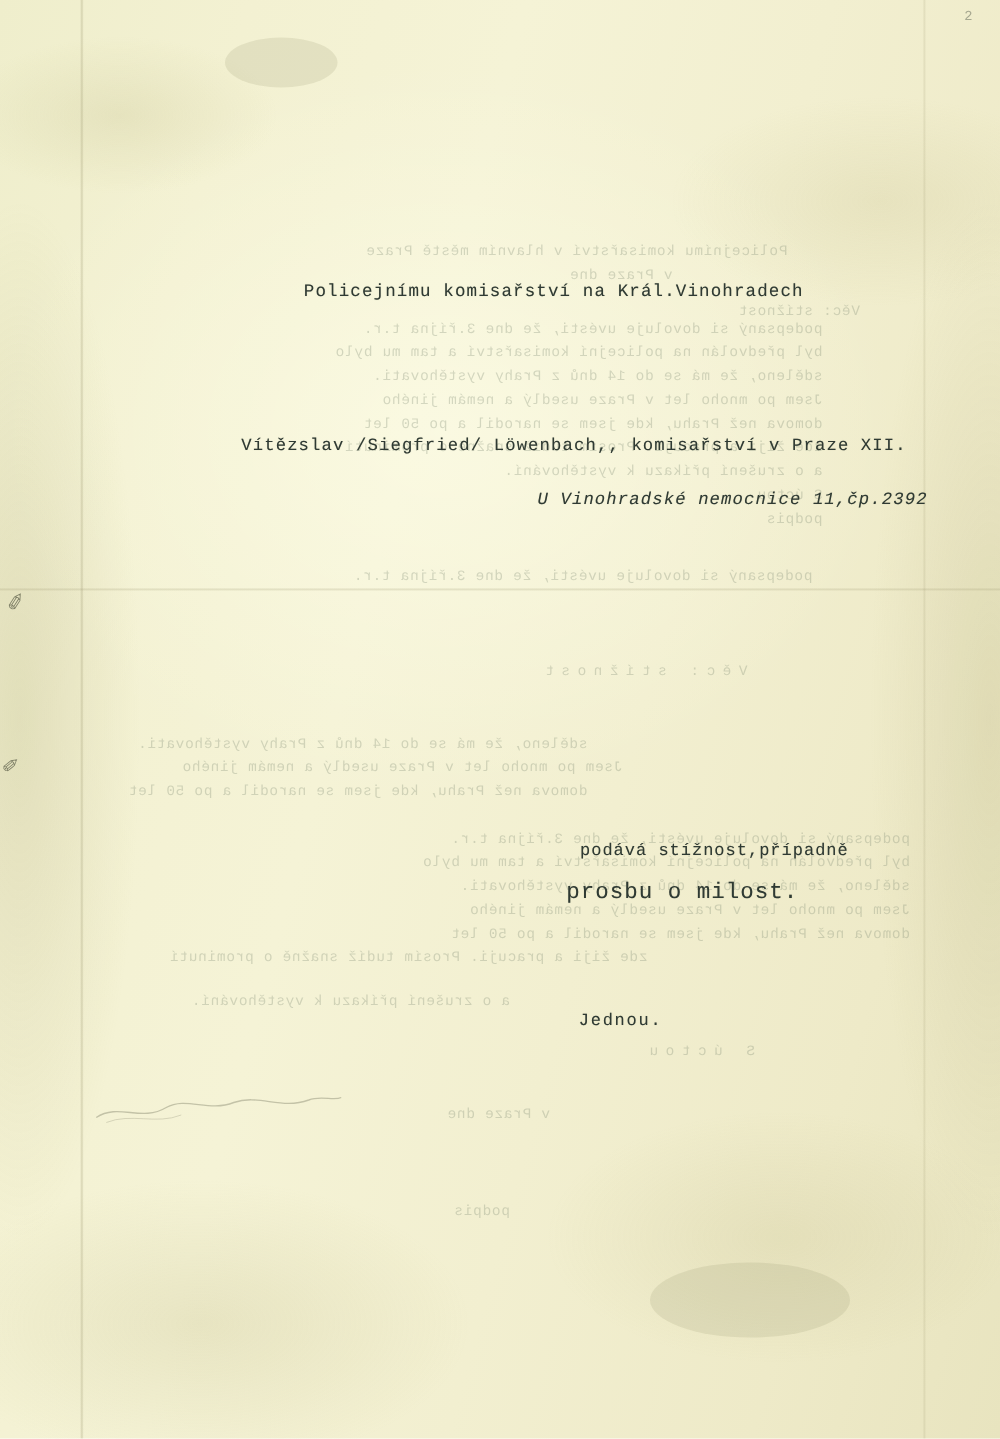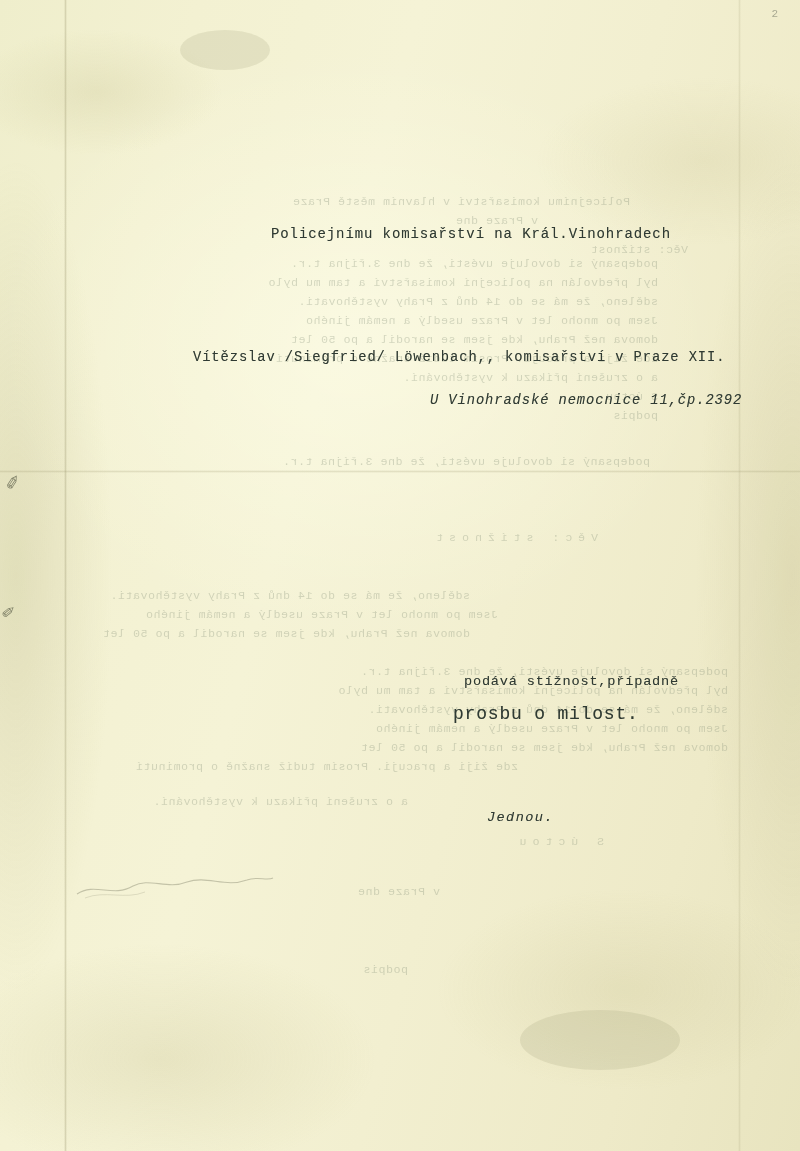--- a/index.html
+++ b/index.html
@@ -74,21 +74,20 @@
     font-size: 13.5px;
     letter-spacing: 0.7px;
     white-space: pre;
     text-shadow: 0 0 0.6px rgba(60,70,55,0.35);
   }
   .addressee {
     top: 226px;
     left: 243px;
     font-size: 14px;
     letter-spacing: 0.9px;
-    margin-left: 28px;
   }
   .sender-line1 {
     top: 350px;
     left: 193px;
     font-size: 13.8px;
     letter-spacing: 0.9px;
   }
   .sender-line2 {
     top: 393px;
     left: 430px;
@@ -103,24 +102,23 @@
     letter-spacing: 0.8px;
   }
   .body-line2 {
     top: 704px;
     left: 453px;
     font-size: 18px;
     letter-spacing: 0.8px;
   }
   .closing {
     top: 810px;
-    left: 487px;
+    left: 463px;
     font-size: 13.6px;
     letter-spacing: 1.4px;
-    font-style: italic;
   }
 
   
   .mark {
     position: absolute;
     color: #4a4d3a;
     opacity: .65;
   }
   .mark-1 { top: 470px; left: 6px; font-size: 22px; transform: rotate(-12deg); }
   .mark-2 { top: 600px; left: 2px; font-size: 20px; transform: rotate(6deg); }

